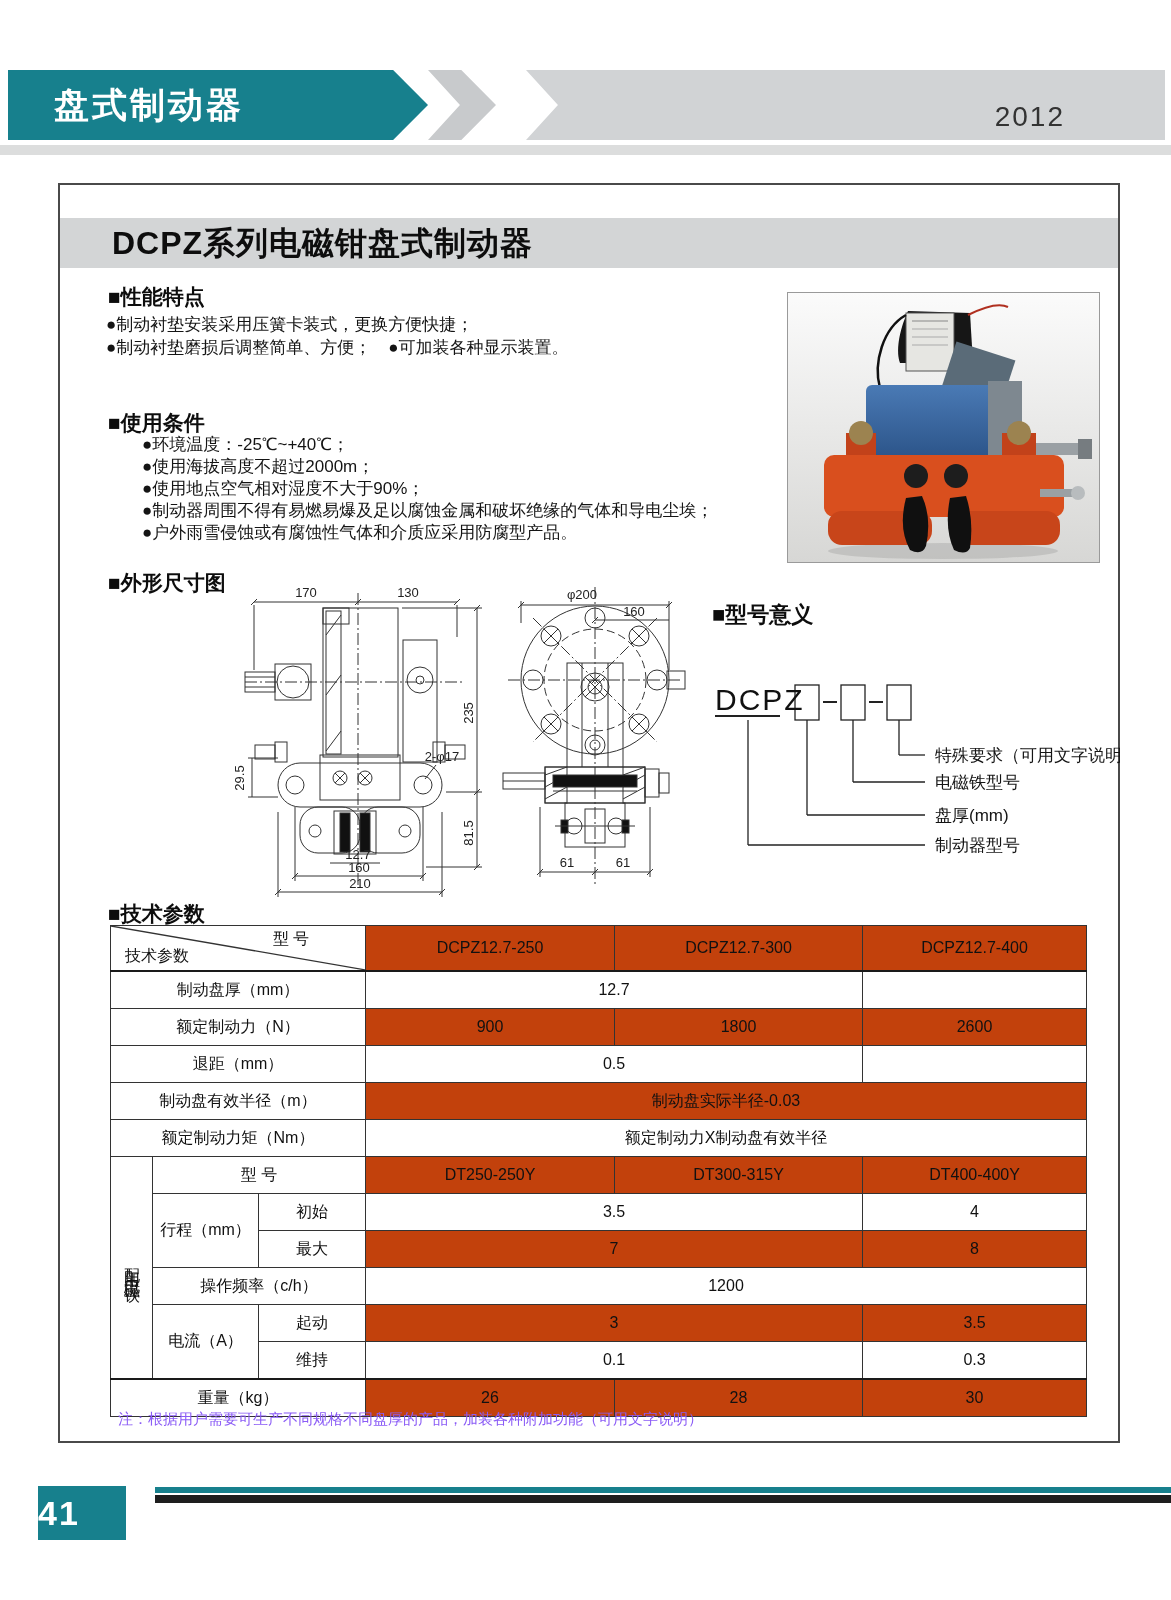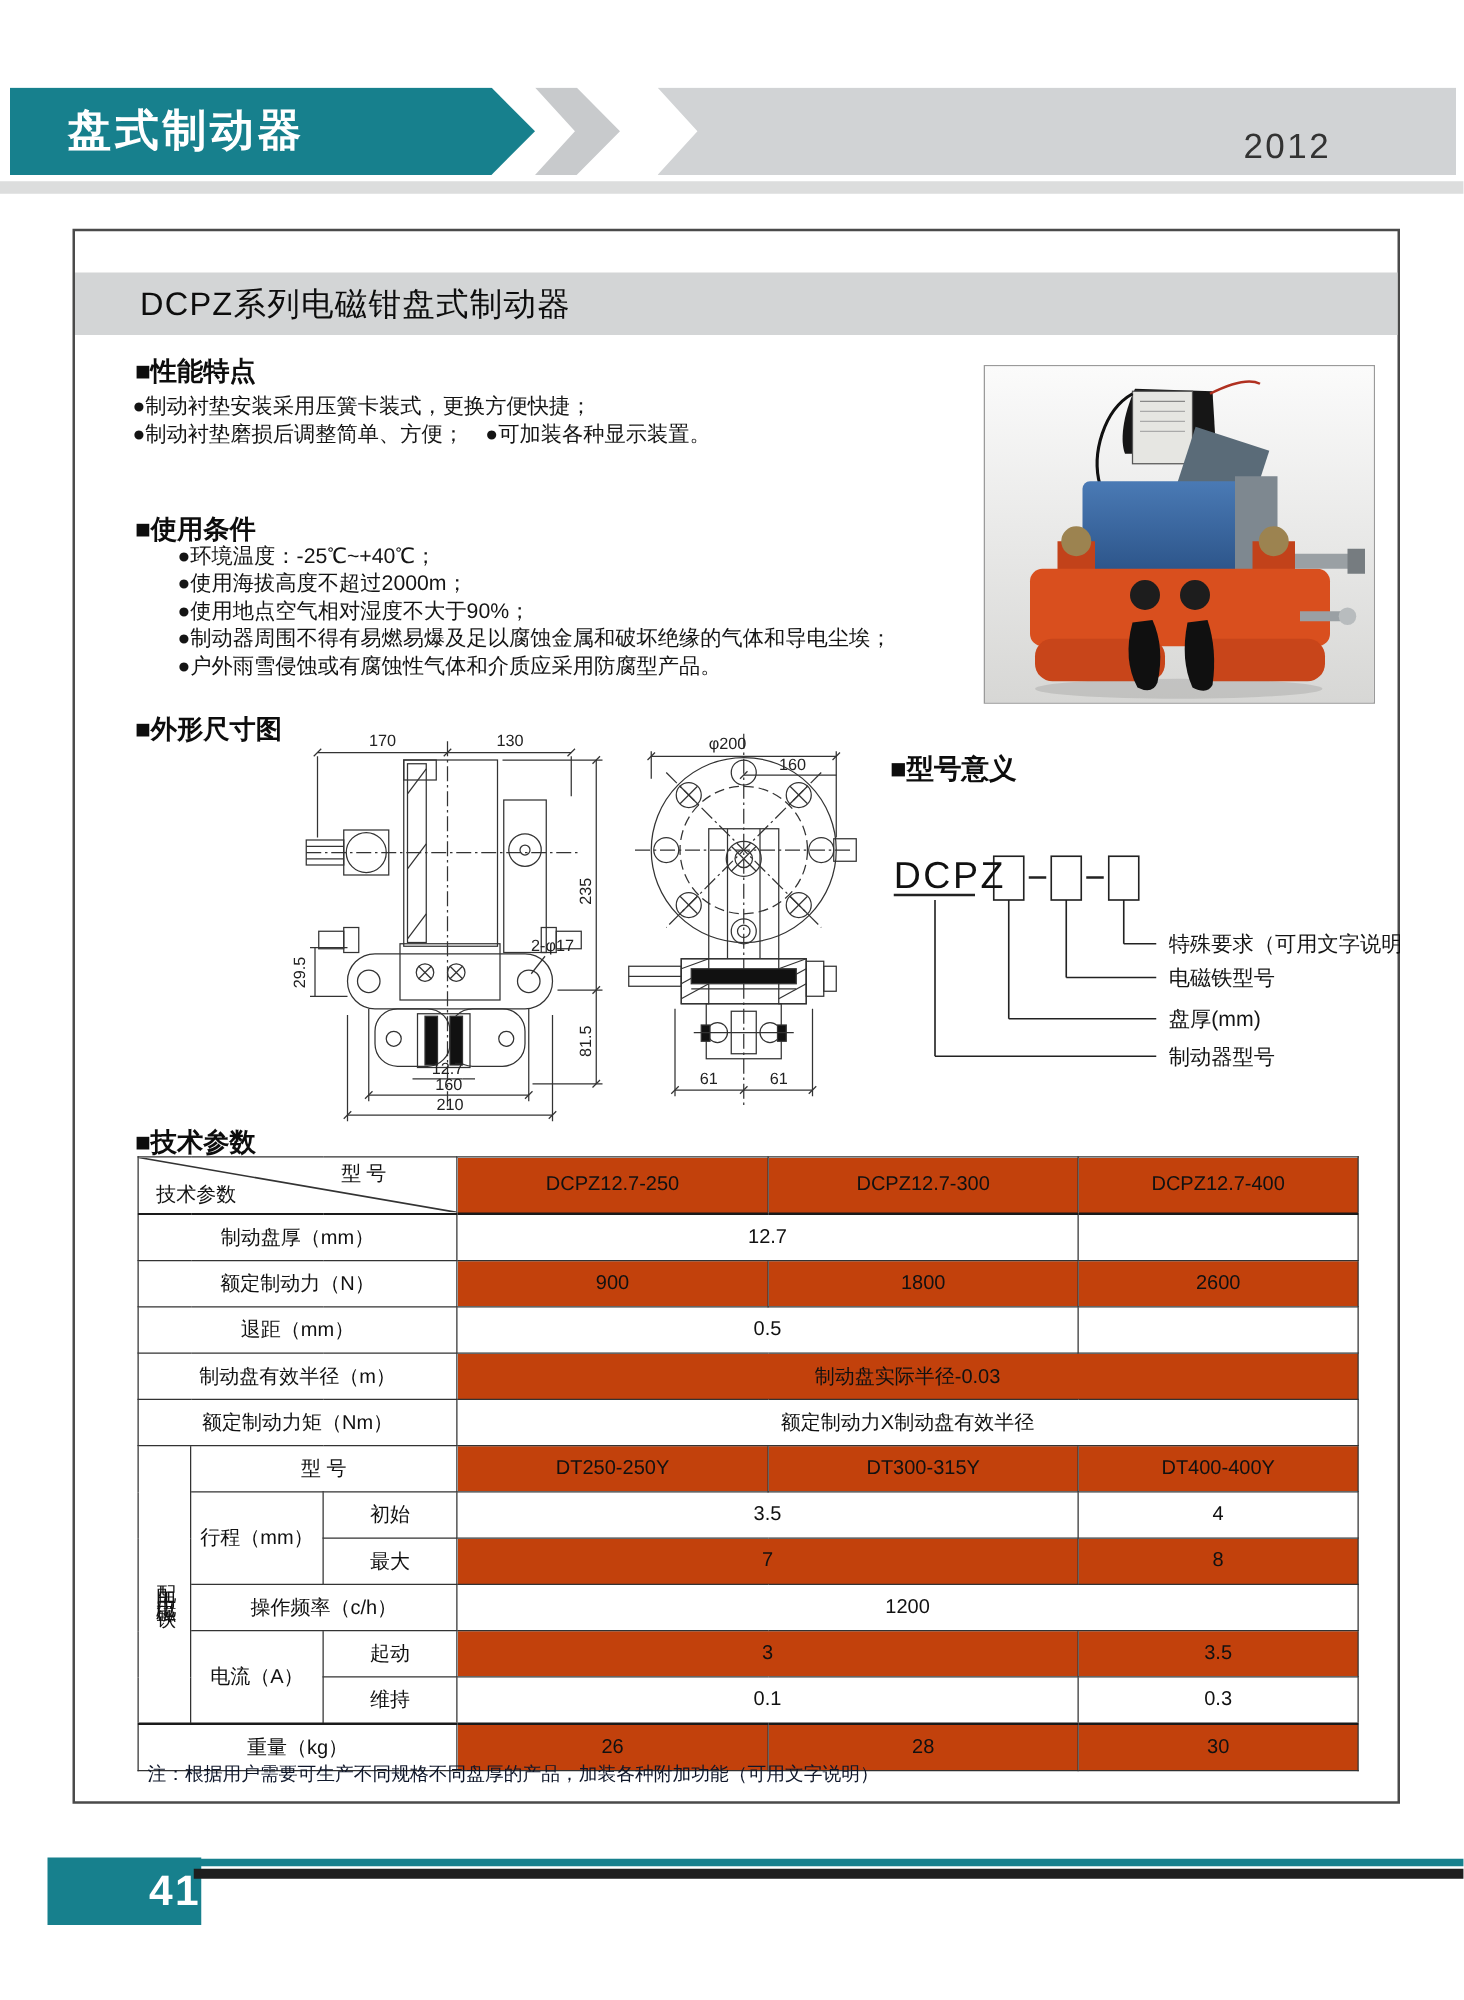--- a/index.html
+++ b/index.html
@@ -15,21 +15,21 @@
   .banner-chevron{left:428px;top:70px;width:68px;height:70px;background:#c8cacc;
     clip-path:polygon(0% 0%,49% 0%,100% 50%,49% 100%,0% 100%,47% 50%);}
   .banner-gray{left:526px;top:70px;width:639px;height:70px;background:#d1d3d5;
     clip-path:polygon(0% 0%,100% 0%,100% 100%,0% 100%,5% 50%);}
   .banner-year{position:absolute;right:100px;top:0;line-height:70px;font-size:28px;color:#333;letter-spacing:2px;margin-top:12px;}
   .subline{left:0;top:145px;width:1171px;height:10px;background:#dcdddd;}
 
   
   .mainbox{left:58px;top:183px;width:1062px;height:1260px;border:2px solid #4a4a4a;box-sizing:border-box;background:#fff;}
   .titlebar{left:60px;top:218px;width:1058px;height:50px;background:#d3d5d6;}
-  .titlebar span{display:block;padding-left:52px;line-height:50px;font-size:26px;font-weight:normal;color:#0d0d0d;letter-spacing:1px;}
+  .titlebar span{display:block;padding-left:52px;line-height:50px;font-size:32px;font-weight:bold;color:#0d0d0d;letter-spacing:1px;}
 
   .h2{font-size:21px;font-weight:bold;color:#0d0d0d;white-space:nowrap;}
   .blist{font-size:17px;color:#141414;white-space:nowrap;}
   .blist div{height:23px;line-height:23px;}
   .clist div{height:22px;line-height:22px;margin-left:36px;}
 
   
   .photo{left:787px;top:292px;width:313px;height:271px;border:1px solid #9a9a9a;box-sizing:border-box;background:#f4f4f4;}
 
   
@@ -42,25 +42,25 @@
   table.params td{border:1px solid #333;height:36px;text-align:center;font-size:16px;color:#111;
     padding:0;overflow:hidden;}
   table.params tr.hrow td{height:44px;border-bottom:2px solid #1a1a1a;}
   table.params tr.wrow td{border-top:2px solid #1a1a1a;}
   td.g{background:#c2410c;}
   td.diag{position:relative;background:#fff;}
   .c-top{position:absolute;top:3px;right:52px;font-size:16px;letter-spacing:4px;}
   .c-bot{position:absolute;bottom:3px;left:14px;font-size:16px;}
   td.shift{padding-left:224px;}
   td.vert{writing-mode:vertical-rl;text-orientation:upright;letter-spacing:5px;font-size:16px;}
-  .note{font-size:15px;color:#0f172a;white-space:nowrap;}
-
-  
-  .pagenum{left:38px;top:1486px;width:123px;height:54px;background:#17808d;color:#fff;
-    font-size:34px;font-weight:bold;text-align:right;line-height:54px;letter-spacing:2px;}
+  .note{font-size:15px;color:#8b5cf6;white-space:nowrap;}
+
+  
+  .pagenum{left:38px;top:1486px;width:88px;height:54px;background:#17808d;color:#fff;
+    font-size:34px;font-weight:bold;text-align:left;line-height:54px;letter-spacing:2px;}
   .fline-teal{left:155px;top:1487px;width:1016px;height:6px;background:#17808d;}
   .fline-black{left:155px;top:1495px;width:1016px;height:8px;background:#1e1e1e;}
 </style>
 </head>
 <body>
 
 <div class="page">
 
   <div class="abs banner-teal">
     <span class="banner-title">盘式制动器</span>

